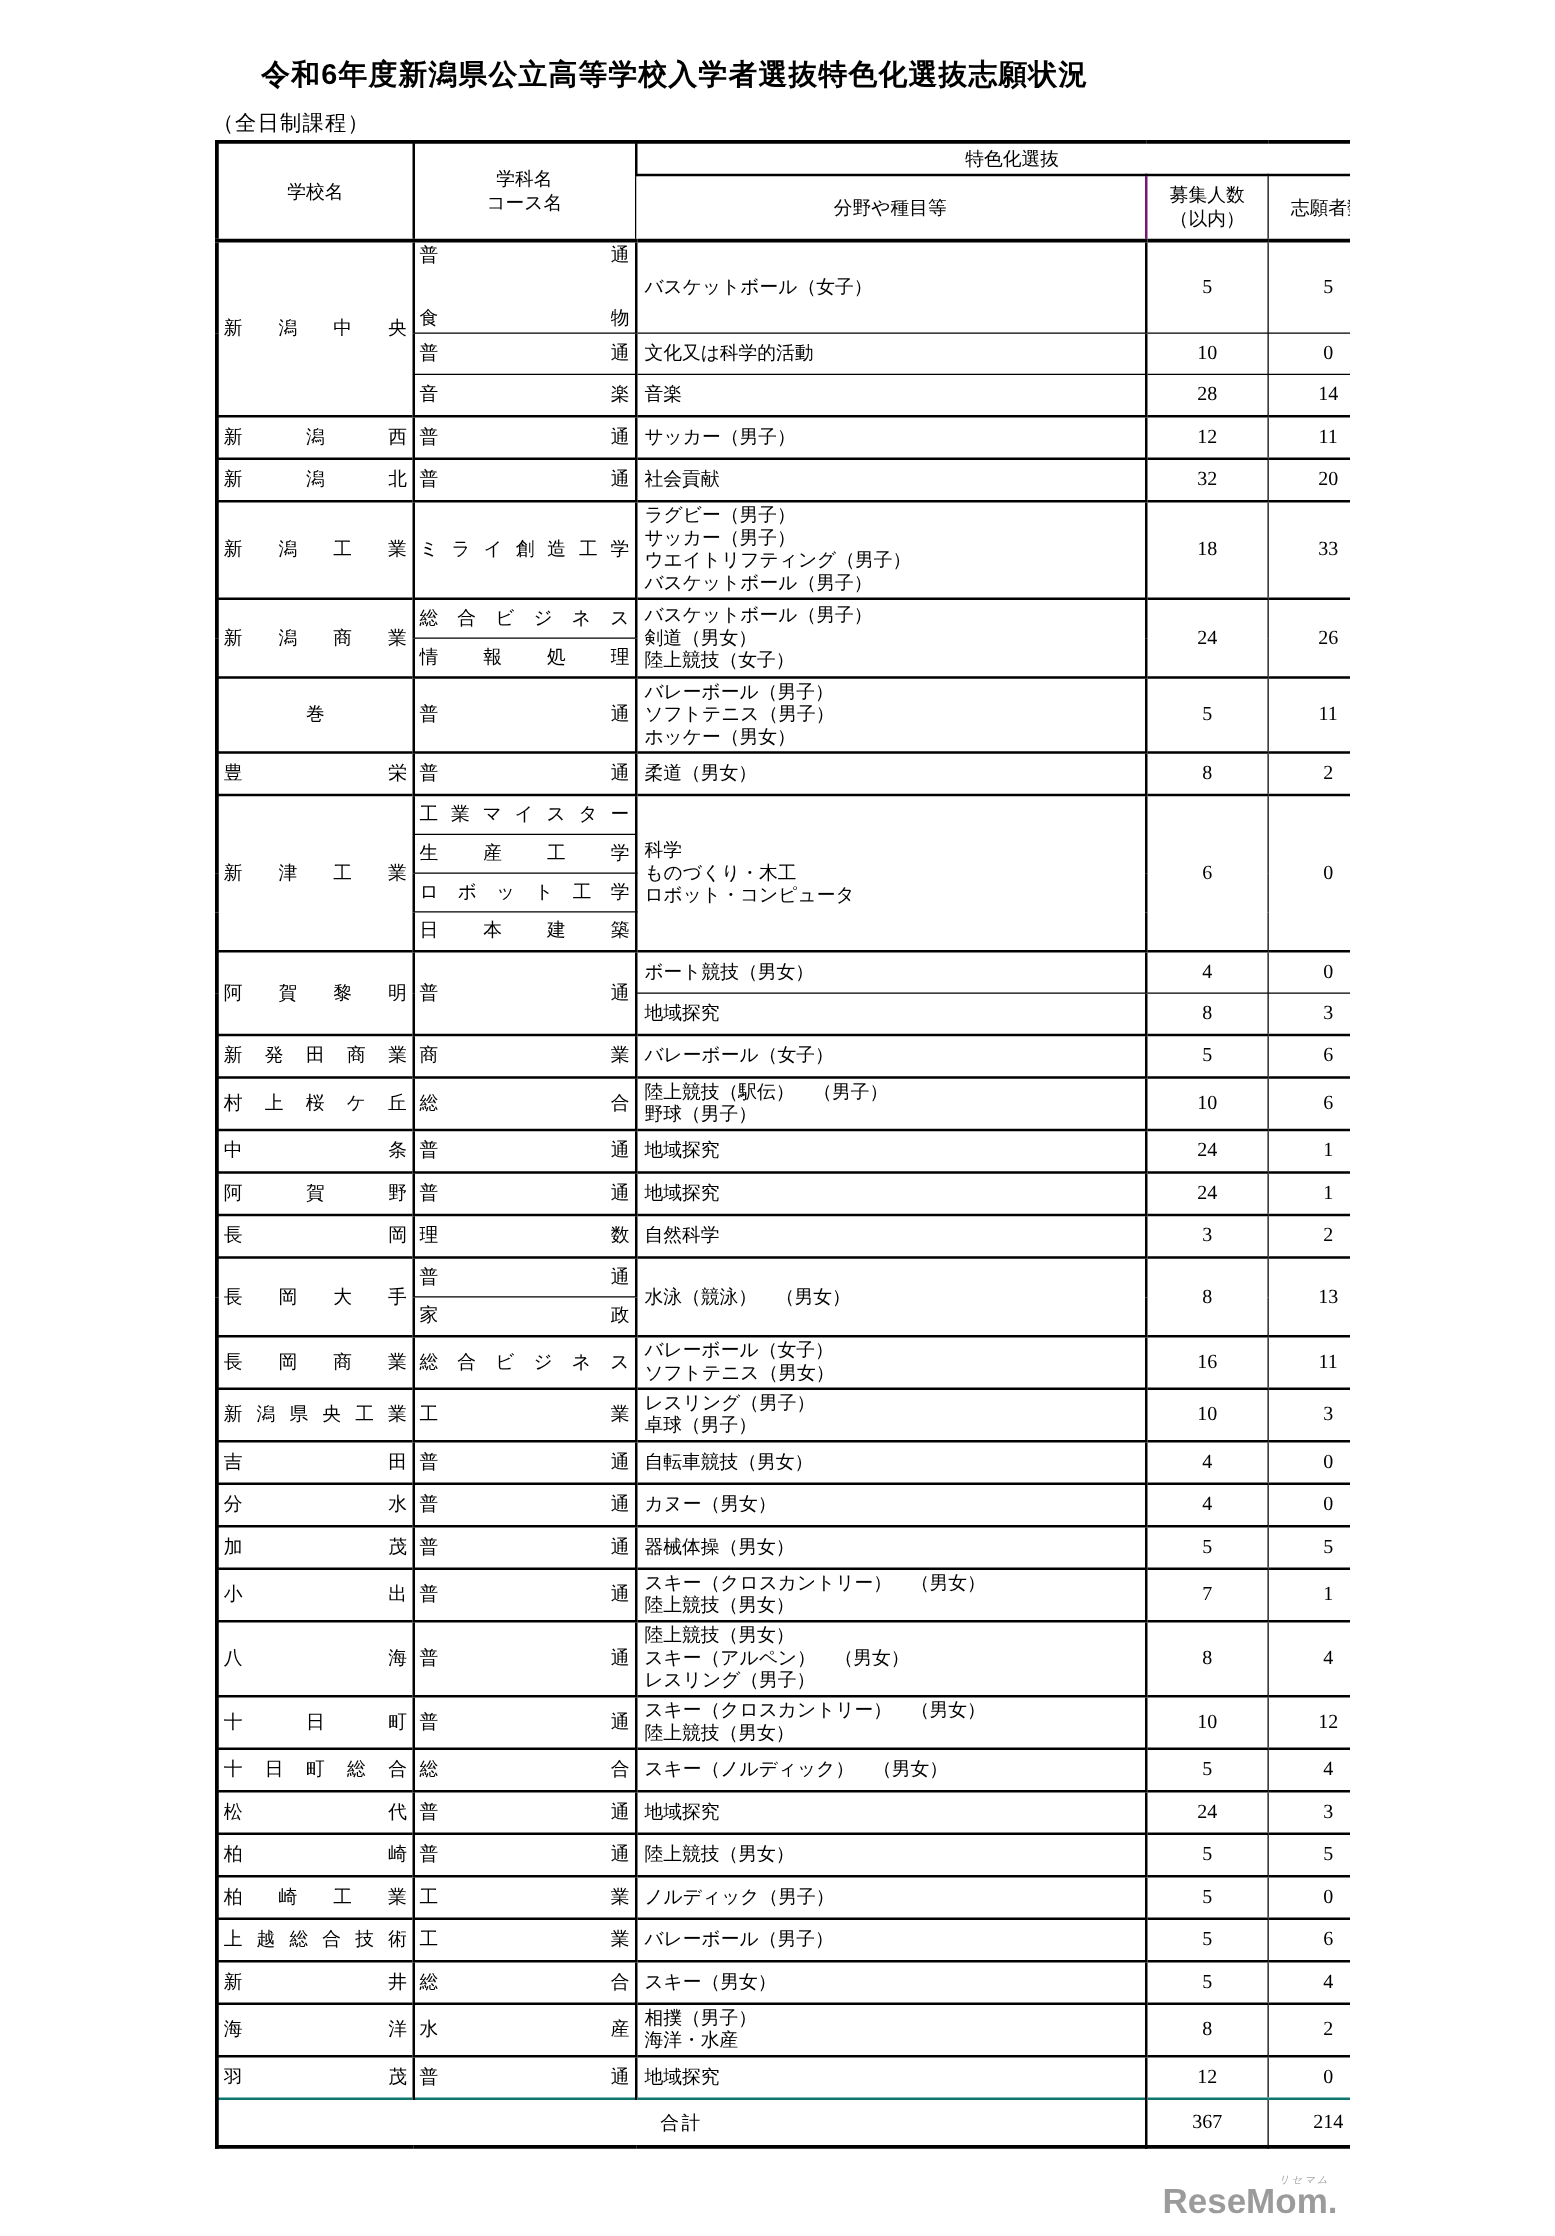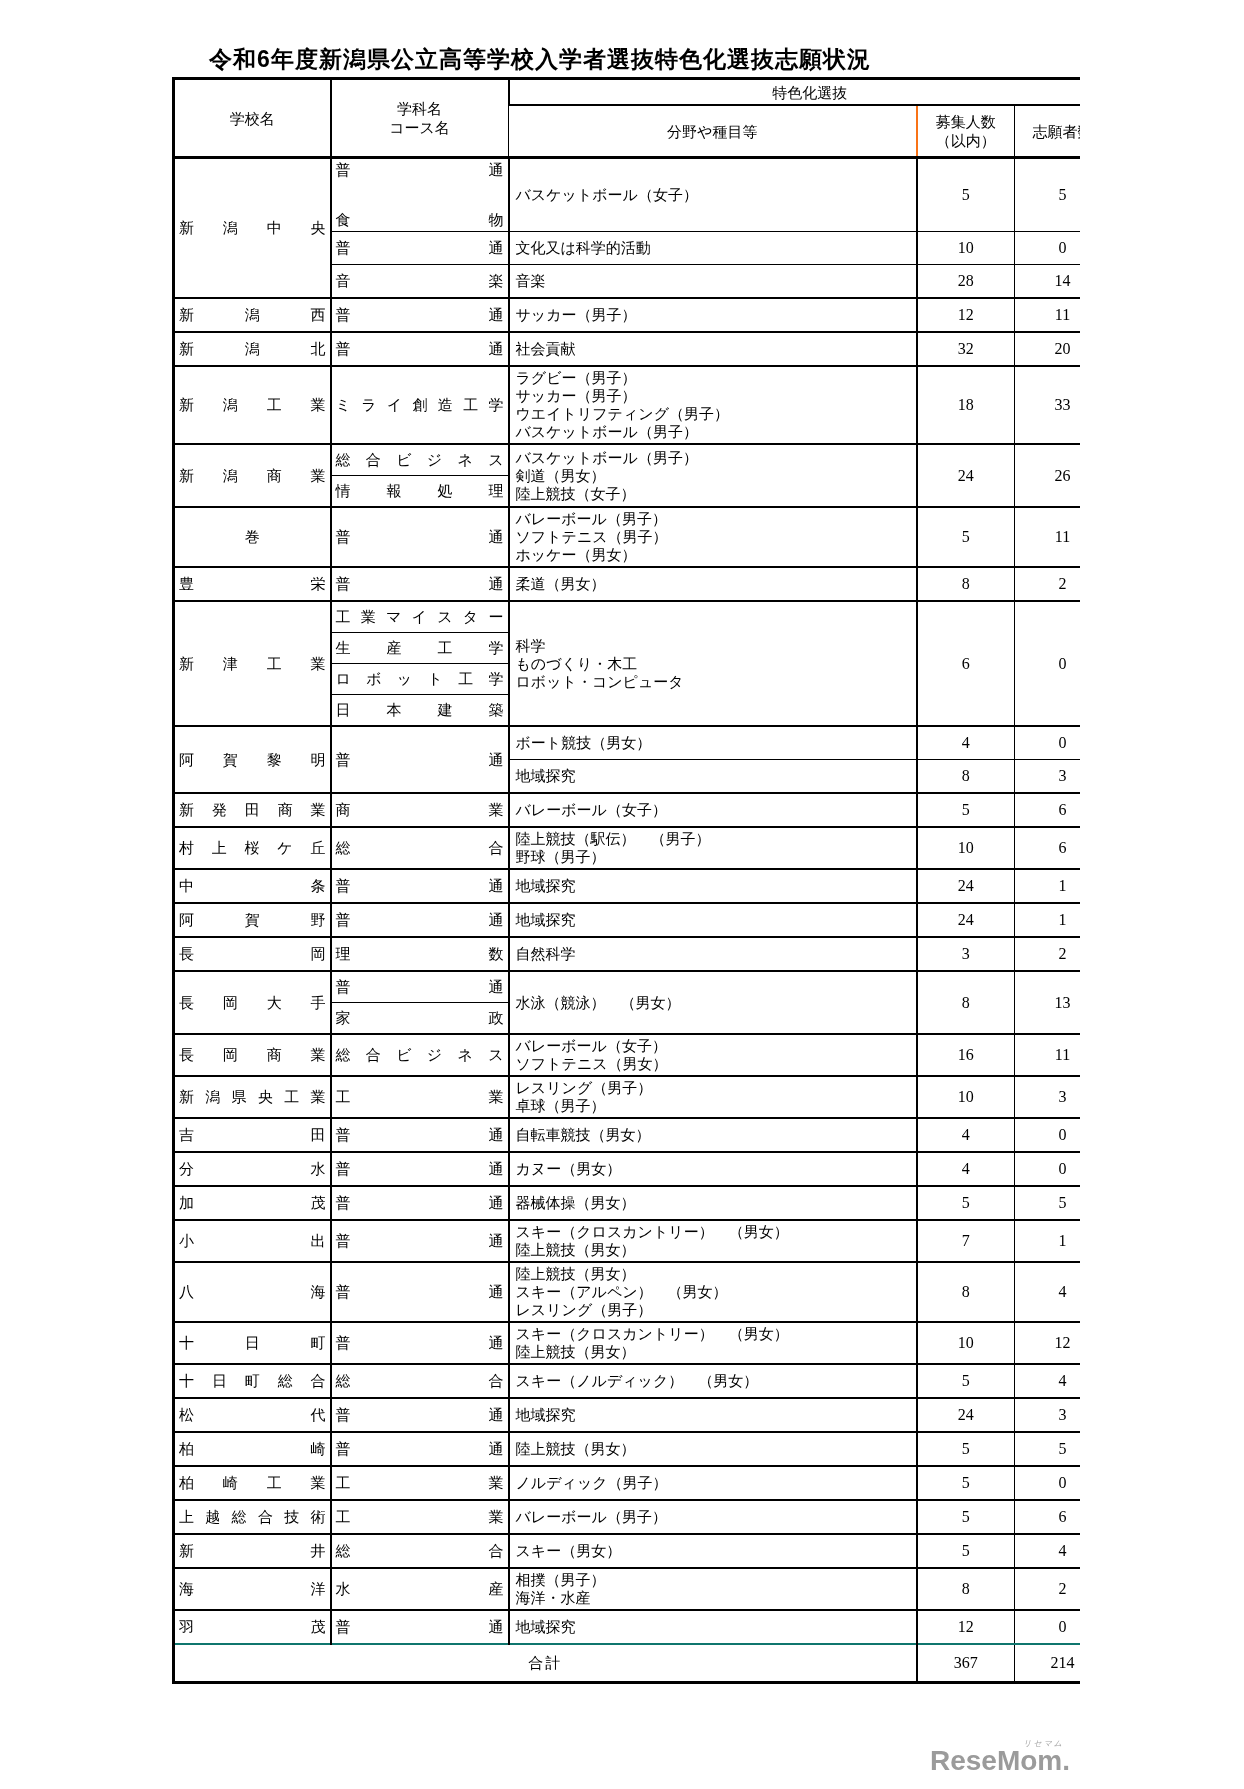--- a/index.html
+++ b/index.html
@@ -25,21 +25,21 @@
   col.c-cap{width:98px;}
   col.c-app{width:97px;}
 
   th,td{border:1px solid #000;vertical-align:middle;padding:0;}
   thead th{font-size:15px;font-weight:normal;text-align:center;line-height:19px;border-radius:12px;}
   tr.hrow1 th{height:24px;}
   tr.hrow2 th{height:50px;border-bottom:3px solid #000;}
   .h-school,.h-dept{border-bottom:3px solid #000;}
   .h-featured{border-bottom:2px solid #000;border-left:2px solid #000;}
   .h-dept{border-left:2px solid #000;}
-  .h-cap{border-left:2px solid #f97316;}
+  .h-cap{border-left:2px solid #701a75;}
 
   tbody tr.group-start td{border-top:2px solid #000;}
   .course-cell{border-left:2px solid #000;border-right:2px solid #000;padding:1px 4px;height:28px;}
   .field-cell{border-left:2px solid #000;text-align:left;padding:2px 6px;height:28px;}
   .num-cap{border-left:2px solid #000;}
   .school-cell{padding:0 4px;height:28px;}
 
   .jline{display:flex;justify-content:space-between;align-items:center;}
   .jline.jsingle{justify-content:center;}
   .school-line{font-size:15px;line-height:20px;}
@@ -60,20 +60,21 @@
     position:absolute;top:-7px;right:6px;
     font-size:8px;font-weight:normal;color:#a5a5a5;letter-spacing:2px;font-style:italic;
   }
 </style>
 </head>
 <body>
 
 <div class="page">
 
   <div class="doc-title">令和6年度新潟県公立高等学校入学者選抜特色化選抜志願状況</div>
+  <div class="course-note">（全日制課程）</div>
 
   <table class="main">
     <colgroup>
       <col class="c-school">
         <col class="c-dept">
         <col class="c-field">
         <col class="c-cap">
         <col class="c-app">
     </colgroup>
     <thead>

